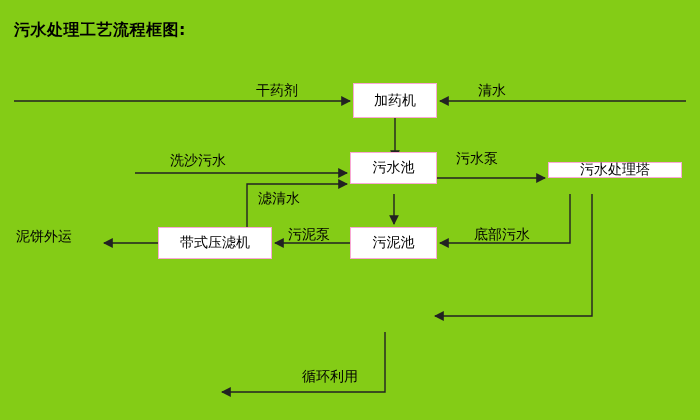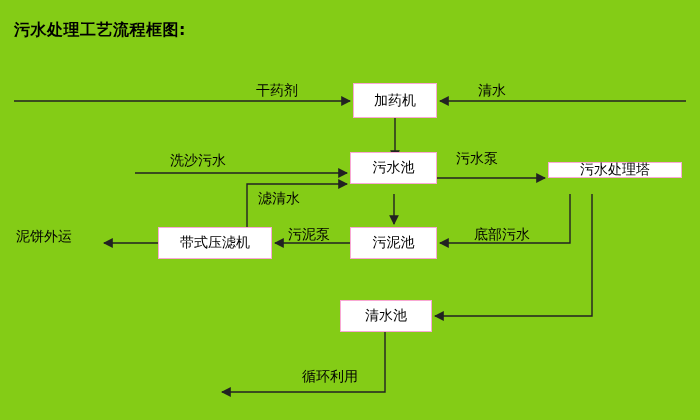--- a/index.html
+++ b/index.html
@@ -113,23 +113,20 @@
   </div>
 
   <div class="node-box" style="left:350px; top:227px; width:87px; height:32px;">
     <span>污泥池</span>
   </div>
 
   <div class="node-box" style="left:158px; top:227px; width:114px; height:32px;">
     <span>带式压滤机</span>
   </div>
 
-  <div class="node-box" style="left:340px; top:300px; width:92px; height:32px;">
-    <span>清水池</span>
-  </div>
 
   <div class="edge-label" style="left:256px; top:82px;">干药剂</div>
 
   <div class="edge-label" style="left:478px; top:82px;">清水</div>
 
   <div class="edge-label" style="left:170px; top:152px;">洗沙污水</div>
 
   <div class="edge-label" style="left:258px; top:190px;">滤清水</div>
 
   <div class="edge-label" style="left:456px; top:150px;">污水泵</div>

